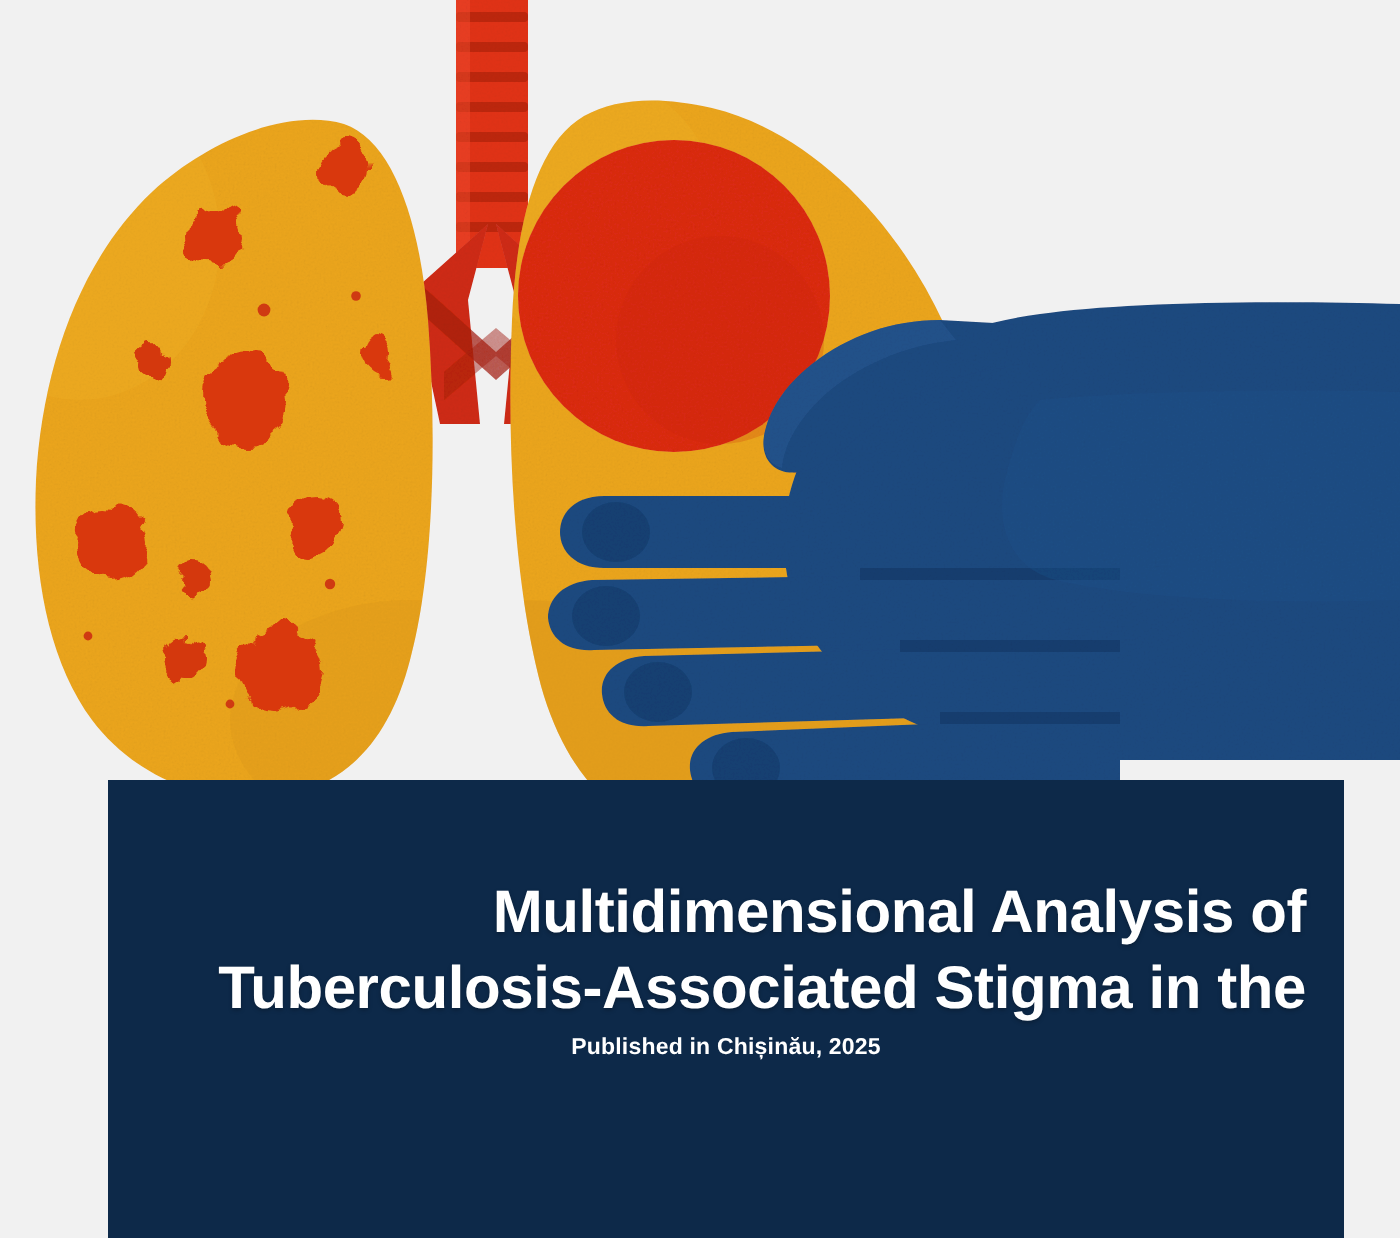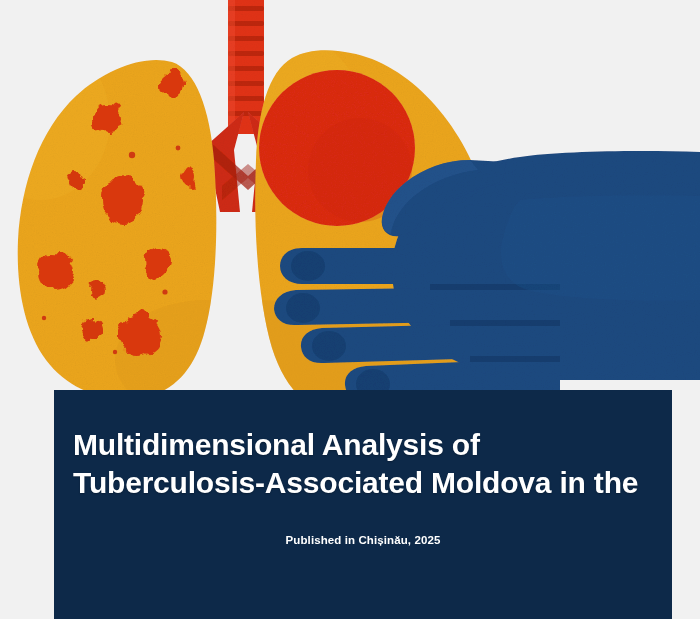--- a/index.html
+++ b/index.html
@@ -26,31 +26,32 @@
     flex-direction:column;
     align-items:center;
     justify-content:flex-start;
     padding-top:36px;
   }
   #title {
     color:#ffffff;
     font-size:30px;
     font-weight:bold;
     line-height:1.28;
-    text-align:left;
+    text-align:right;
     letter-spacing:-0.2px;
     width:580px;
     text-shadow:0 1px 2px rgba(0,0,0,0.25);
+    margin-top:12px;
   }
   #subtitle {
     color:#ffffff;
     font-size:11.5px;
     font-weight:bold;
     text-align:center;
-    margin-top:31px;
+    margin-top:3px;
     letter-spacing:0.1px;
   }
 </style>
 </head>
 <body>
 
 <div id="cover">
 
   <svg id="art" viewBox="0 0 700 619">
     <defs>
@@ -218,18 +219,18 @@
       <path d="M520 200 C 560 196, 640 194, 700 196 L 700 300 C 640 302, 570 300, 528 290
                C 504 284, 496 260, 504 234 C 508 220, 512 208, 520 200 Z" fill="#23548d" opacity="0.35"></path>
     </g>
 
     <path d="M392 370 C 420 392, 452 404, 486 396 L 500 430 L 380 430 Z" fill="#d9941a" opacity="0"></path>
   </svg>
 
   <div id="banner">
     <div id="title">
       <div>Multidimensional Analysis of</div>
-      <div>Tuberculosis-Associated Moldova in the</div>
+      <div>Tuberculosis-Associated Stigma in the</div>
     </div>
     <div id="subtitle">Published in Chișinău, 2025</div>
   </div>
 
 </div>
 
 </body></html>

